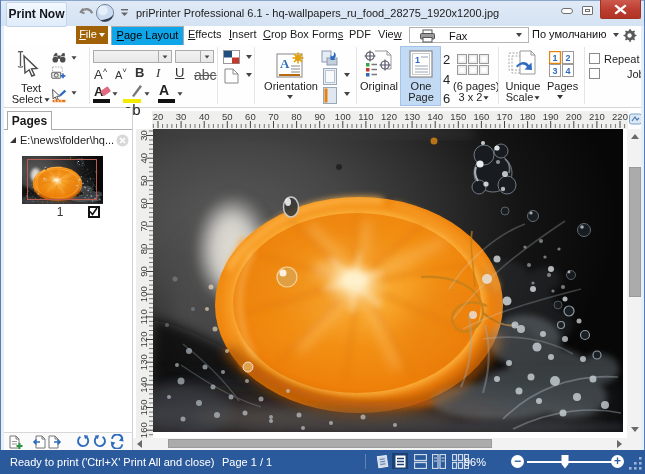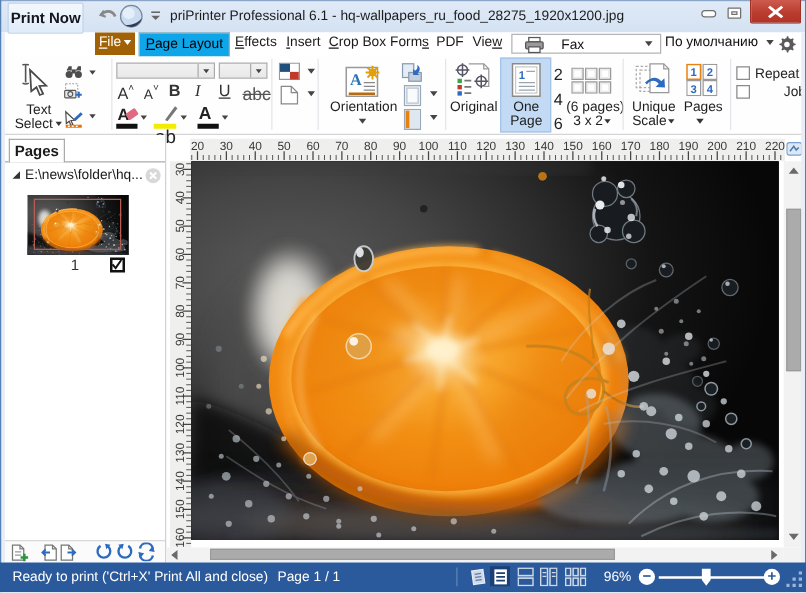--- a/index.html
+++ b/index.html
@@ -652,21 +652,21 @@
     <svg class="abs" style="left:452px;top:4px" width="17" height="15" viewBox="0 0 17 15">
       <g fill="none" stroke="#cfd9e8" stroke-width="1.2">
         <rect x="0.5" y="0.5" width="4" height="6"></rect>
           <rect x="6.5" y="0.5" width="4" height="6"></rect>
           <rect x="12.5" y="0.5" width="4" height="6"></rect>
         <rect x="0.5" y="8.5" width="4" height="6"></rect>
           <rect x="6.5" y="8.5" width="4" height="6"></rect>
           <rect x="12.5" y="8.5" width="4" height="6"></rect>
       </g>
     </svg>
-    <span class="stxt" style="left:483px">96%</span>
+    <span class="stxt" style="left:464px">96%</span>
     <div class="zbtn" style="left:511px;top:5px">−</div>
     <div class="abs" style="left:527px;top:11px;width:86px;height:2px;background:#fff"></div>
     <svg class="abs" style="left:560px;top:4px" width="10" height="16" viewBox="0 0 10 16">
       <path d="M1.5 1 L8.5 1 L8.5 10 L5 14.5 L1.5 10 Z" fill="#fff"></path>
     </svg>
     <div class="zbtn" style="left:611px;top:5px">+</div>
     <div class="abs" style="left:630px;top:458px"></div>
     <svg class="abs" style="left:629px;top:7px" width="14" height="13" viewBox="0 0 14 13">
       <g fill="#9db4d4">
         <rect x="10" y="0" width="2.6" height="2.6"></rect>

